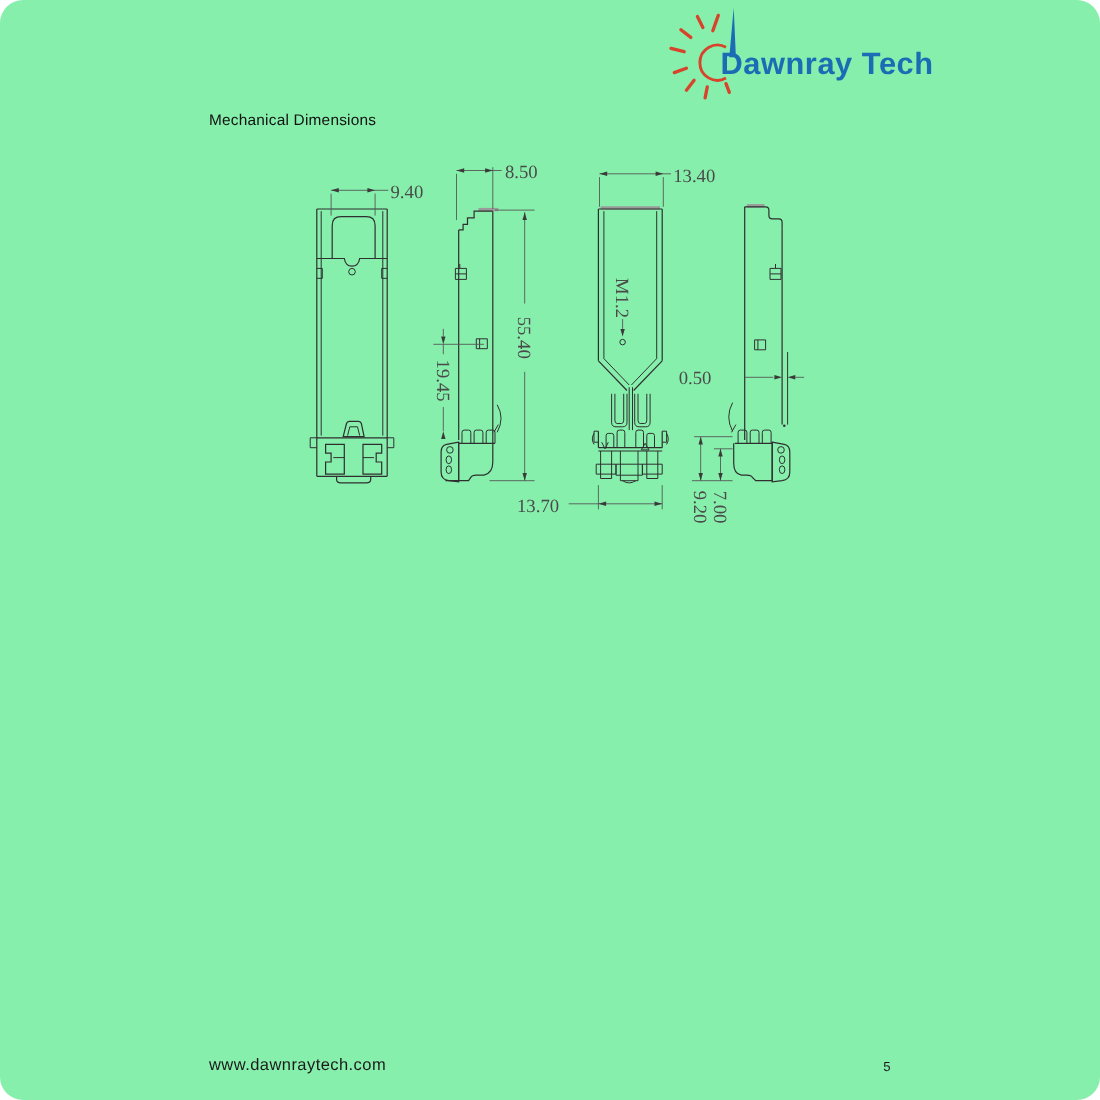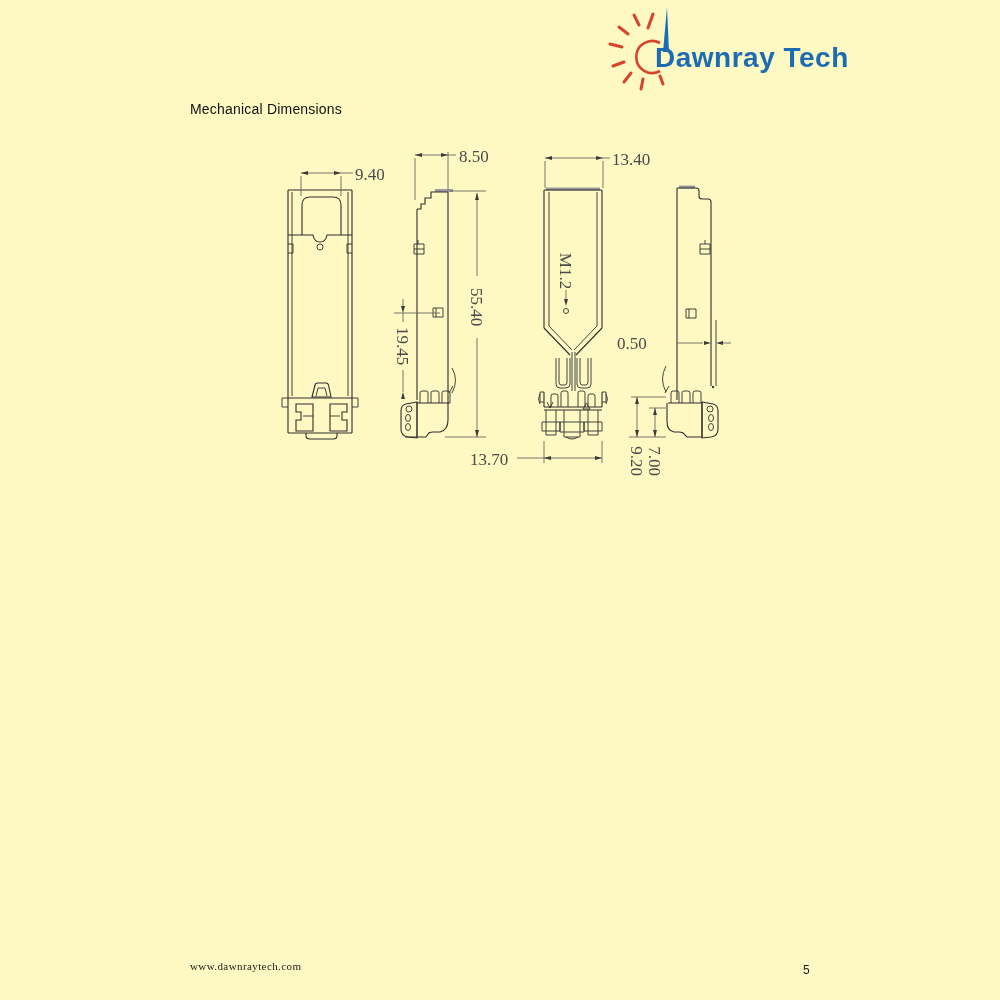--- a/index.html
+++ b/index.html
@@ -1,25 +1,25 @@
 <!DOCTYPE html>
 <html><head>
 <meta charset="utf-8">
 <style>
   html,body{margin:0;padding:0;background:#ffffff;}
-  .page{position:relative;width:1000px;height:1000px;background:#fef9c3;overflow:hidden;
-        font-family:"Liberation Sans",sans-serif;}
+  .page{position:relative;width:1000px;height:1000px;background:#86efac;overflow:hidden;
+        font-family:"Liberation Sans",sans-serif;border-radius:21px;}
   .doc-title{position:absolute;left:190px;top:101px;font-size:14px;font-weight:normal;color:#111;
              letter-spacing:.2px;}
   .logo{position:absolute;left:605px;top:2px;width:240px;height:92px;}
   .logo-text{position:absolute;left:50px;top:40px;font-size:28px;font-weight:bold;color:#1b6cb5;
              letter-spacing:.5px;font-family:"Liberation Sans",sans-serif;white-space:nowrap;}
   .logo-svg{position:absolute;left:0;top:0;}
   .drawing{position:absolute;left:0;top:0;}
-  .footer-url{position:absolute;left:190px;top:960px;font-size:11px;color:#1a1a1a;letter-spacing:.4px;font-family:Liberation Serif, serif;}
+  .footer-url{position:absolute;left:190px;top:960px;font-size:15px;color:#1a1a1a;letter-spacing:.4px;}
   .page-num{position:absolute;left:803px;top:963px;font-size:12px;color:#1a1a1a;}
   
   .o{stroke:#2f2f2f;stroke-width:1.1;fill:none;}          
   .o2{stroke:#2f2f2f;stroke-width:.9;fill:none;}          
   .d{stroke:#555;stroke-width:.8;fill:none;}              
   .ah{fill:#3a3a3a;stroke:none;}                          
   .thick{stroke:#9a9a9a;stroke-width:3;fill:none;}        
   .dimtxt{font-family:"Liberation Serif",serif;font-size:17px;fill:#4a4a4a;}
 </style>
 </head>

